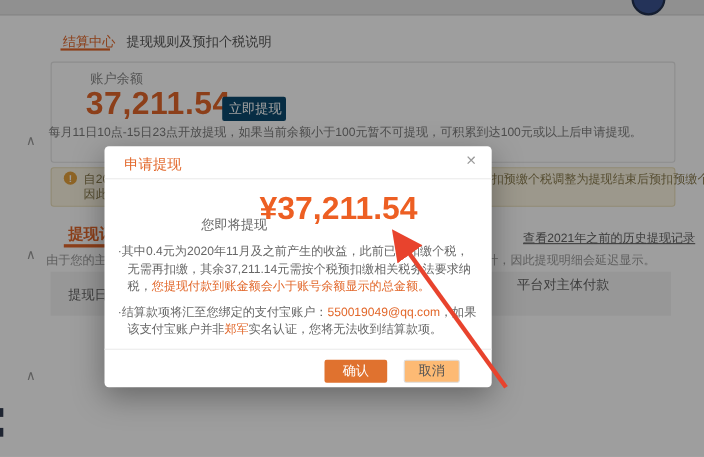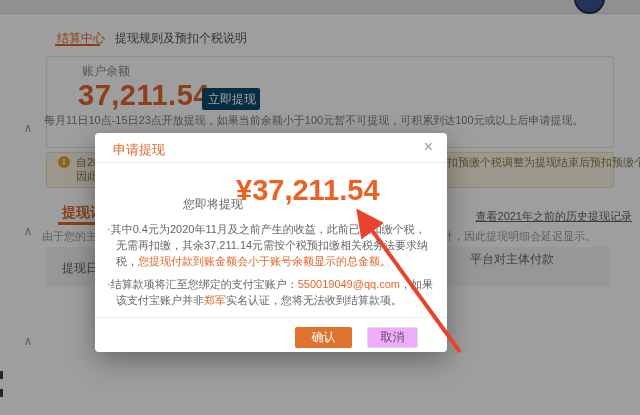--- a/index.html
+++ b/index.html
@@ -62,21 +62,21 @@
   .modal-title{left:18px;top:8px;font-size:13px;color:#e2672a;}
   .modal-close{right:14px;top:5px;font-size:16px;color:#999;cursor:pointer;line-height:18px;}
   .lead-label{left:88px;top:63px;font-size:12px;color:#666;}
   .lead-amount{left:141px;top:41px;font-size:29px;font-weight:600;color:#ed5f23;}
   .modal-body{left:12px;top:88px;width:326px;}
   .modal-body p{margin:0 0 7px;font-size:11px;line-height:16px;color:#666;padding-left:9px;text-indent:-9px;}
   .hl{color:#e2672a;}
   .modal-footer{left:0;bottom:0;width:352px;height:34px;border-top:1px solid #ececec;}
   .btn{font-size:12px;border-radius:2px;cursor:pointer;font-family:Liberation Mono, monospace;}
   .btn-confirm{left:200px;top:194px;width:57px;height:21px;background:#e0722f;border:none;color:#fff;}
-  .btn-cancel{left:272px;top:194px;width:51px;height:21px;background:#f0abfc;border:1px solid #dcdcdc;color:#555;}
+  .btn-cancel{left:272px;top:194px;width:51px;height:21px;background:#fdba74;border:1px solid #dcdcdc;color:#555;}
 
   .arrow-layer{left:0;top:0;width:640px;height:415px;z-index:30;pointer-events:none;}
 </style>
 </head>
 <body>
 
 <div class="stage">
 
   <div class="abs topstrip"></div>
   <div class="abs bluedot"></div>

